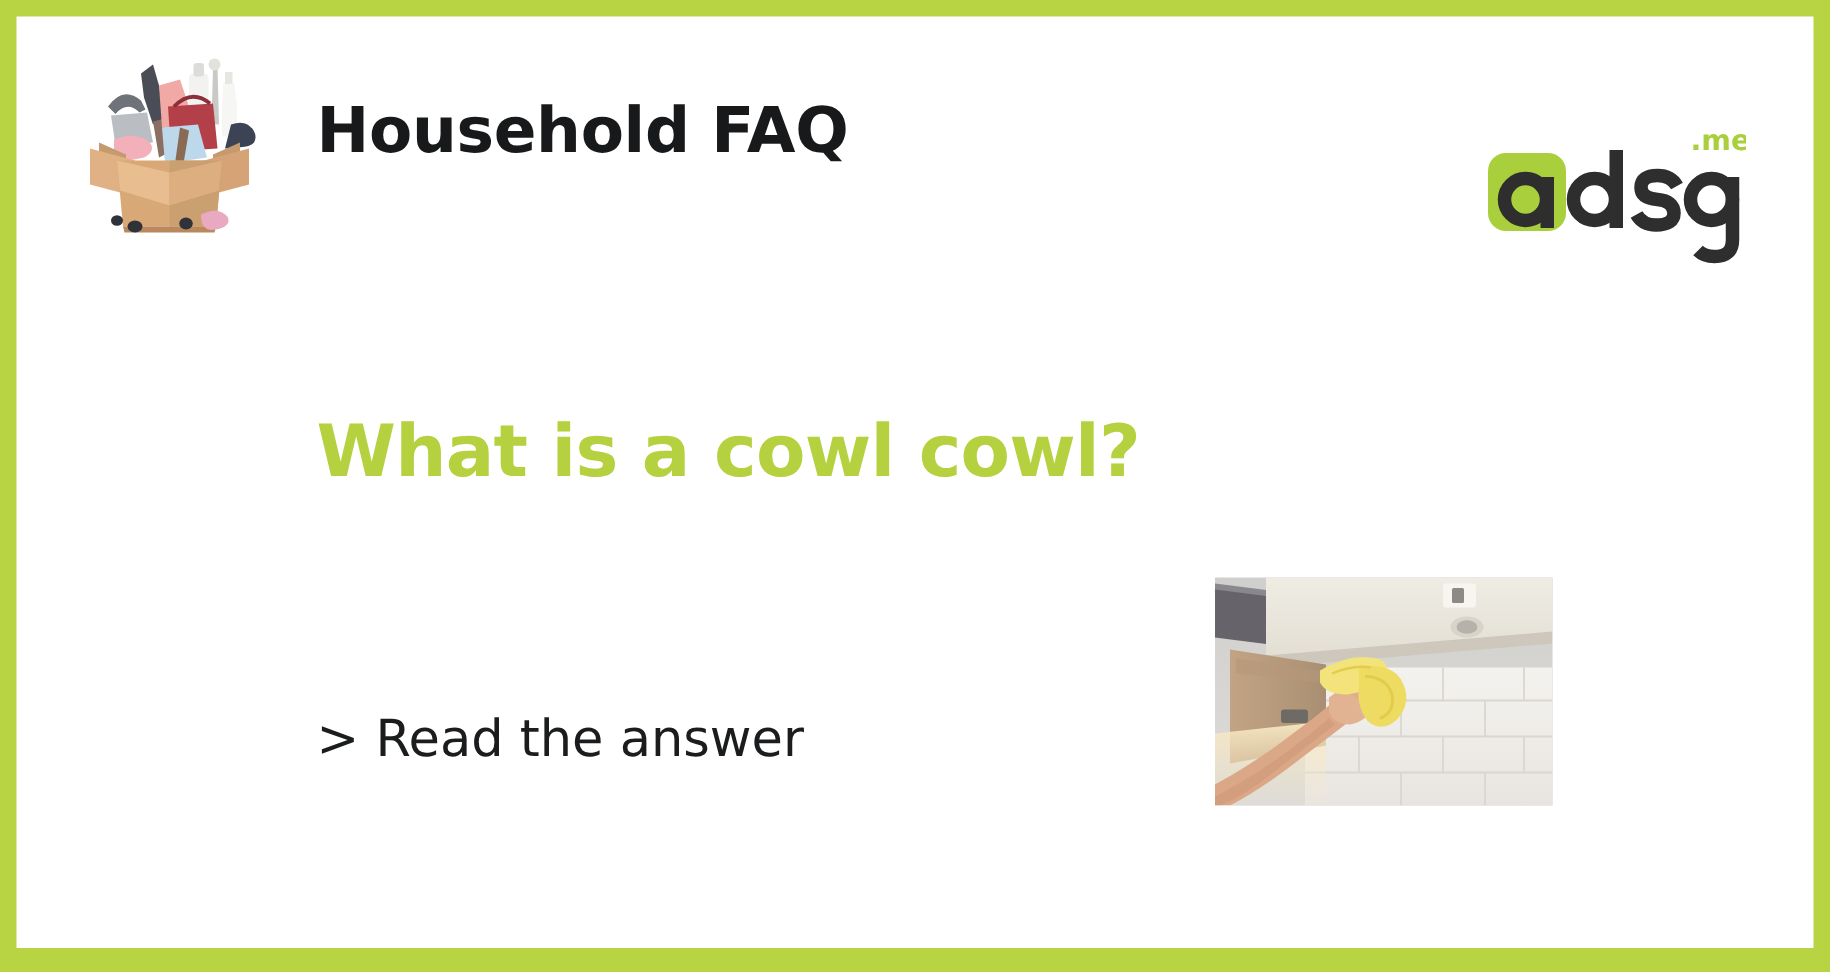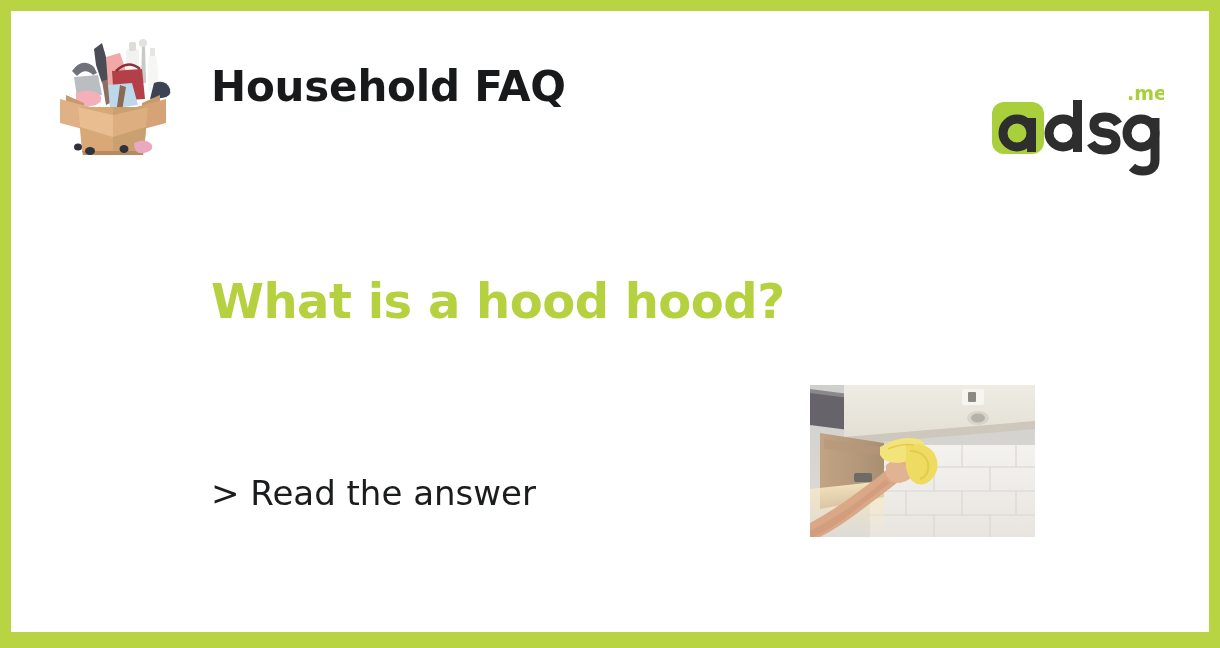--- a/index.html
+++ b/index.html
@@ -175,21 +175,21 @@
         </g>
         <path d="M166 40 L166 82 q0 11 -12 11 q-7 0 -11 -4" fill="none" stroke="#2e2e2e" stroke-width="9"></path>
 
         <text x="138" y="22" font-family="DejaVu Sans, sans-serif" font-size="19" font-weight="bold" fill="#a9cf3c">.me</text>
       </svg>
     </div>
   </div>
 
   <div>
 
-    <h1 id="question">What is a hood hood?</h1>
+    <h1 id="question">What is a cowl cowl?</h1>
 
     <a id="read-link">&gt; Read the answer</a>
 
     <div id="thumb">
       <svg viewBox="0 0 225 152" width="225" height="152" xmlns="http://www.w3.org/2000/svg">
         <defs>
           <linearGradient id="wallG" x1="0" y1="0" x2="0" y2="1">
             <stop offset="0%" stop-color="#cfcfcd"></stop>
             <stop offset="100%" stop-color="#dedcd8"></stop>
           </linearGradient>

